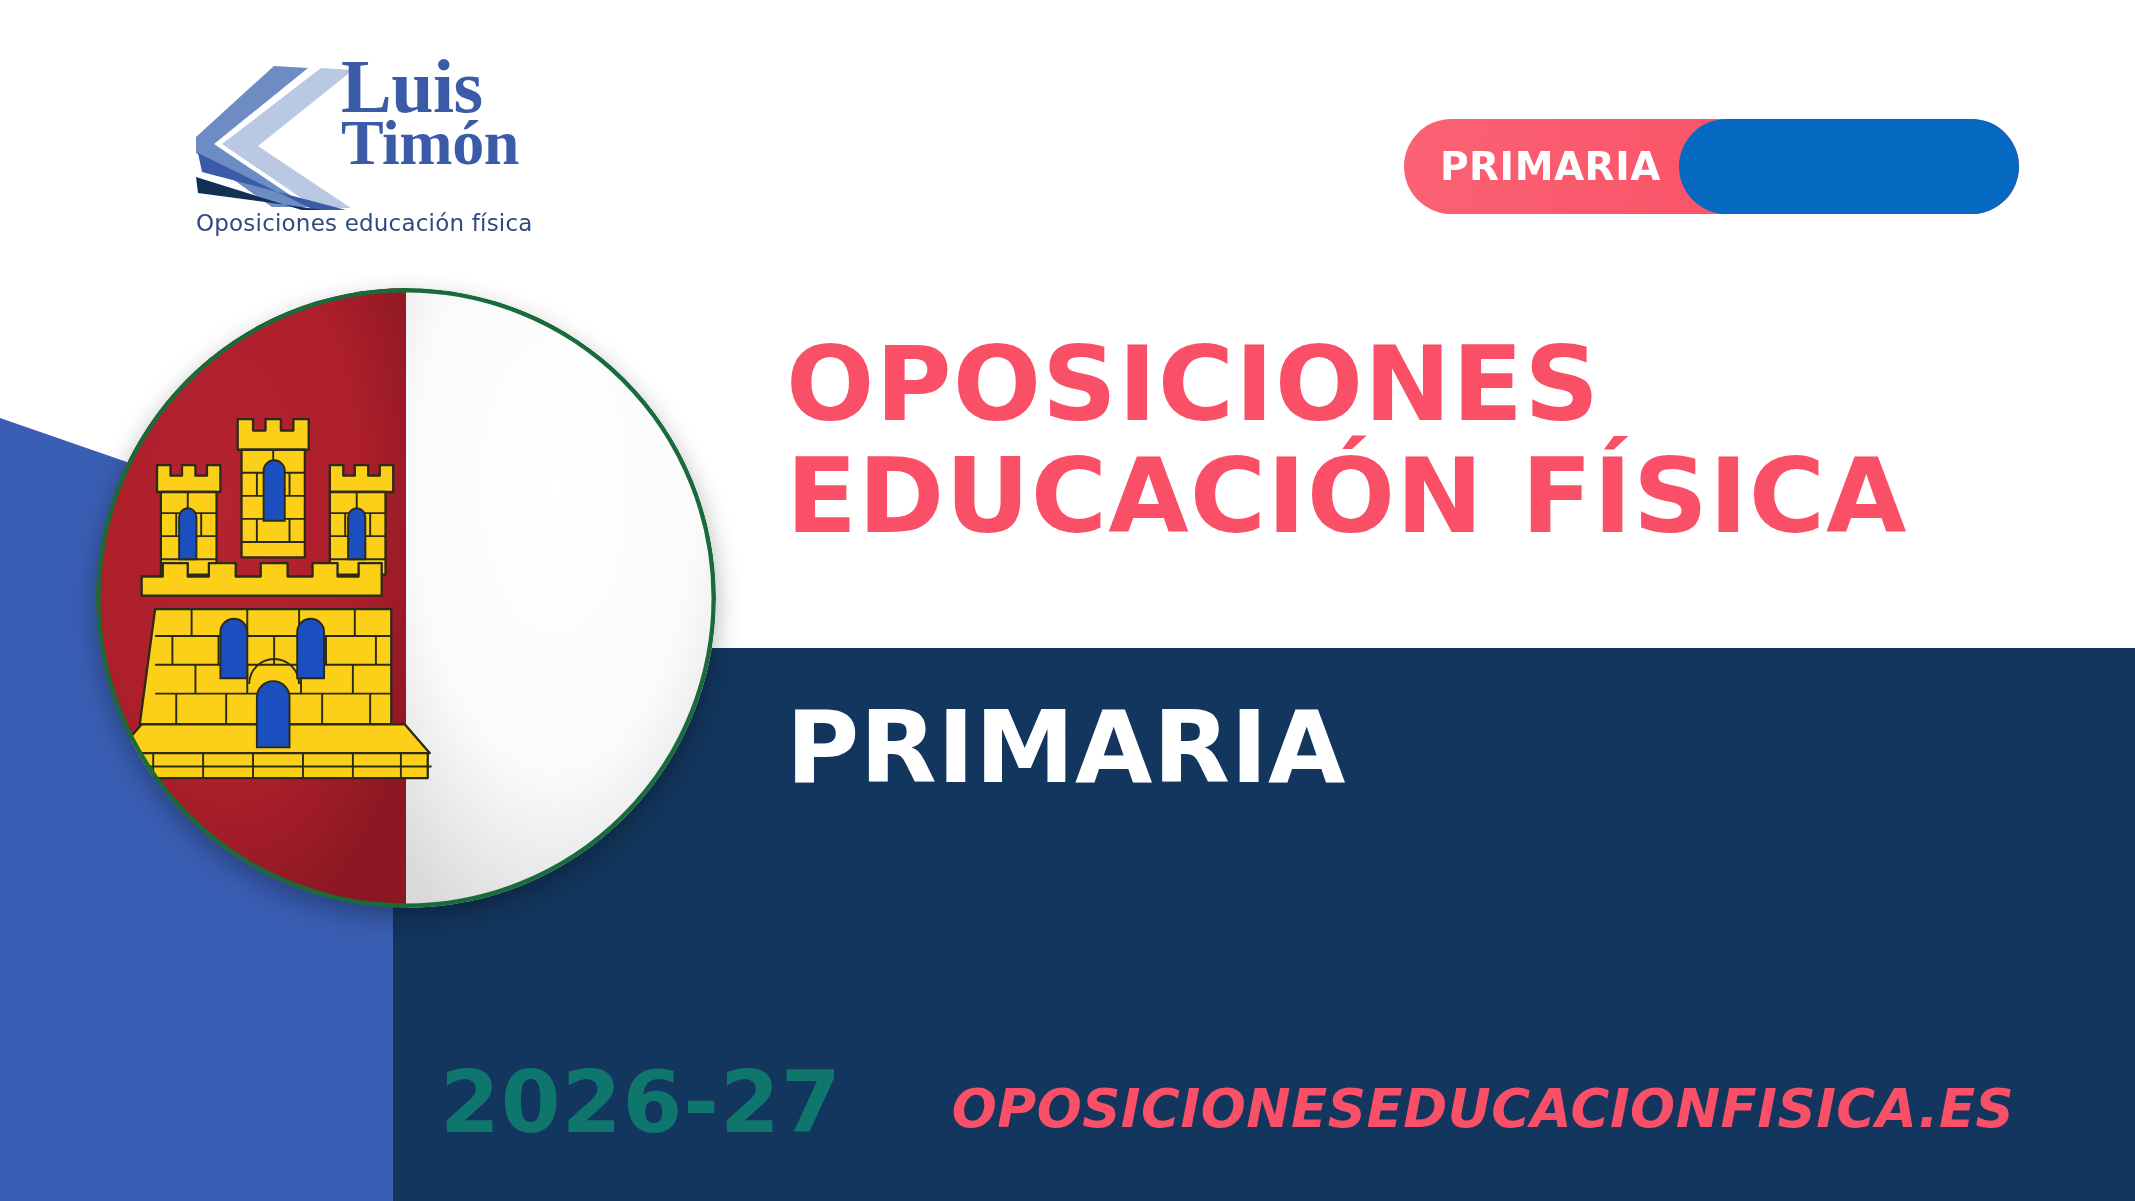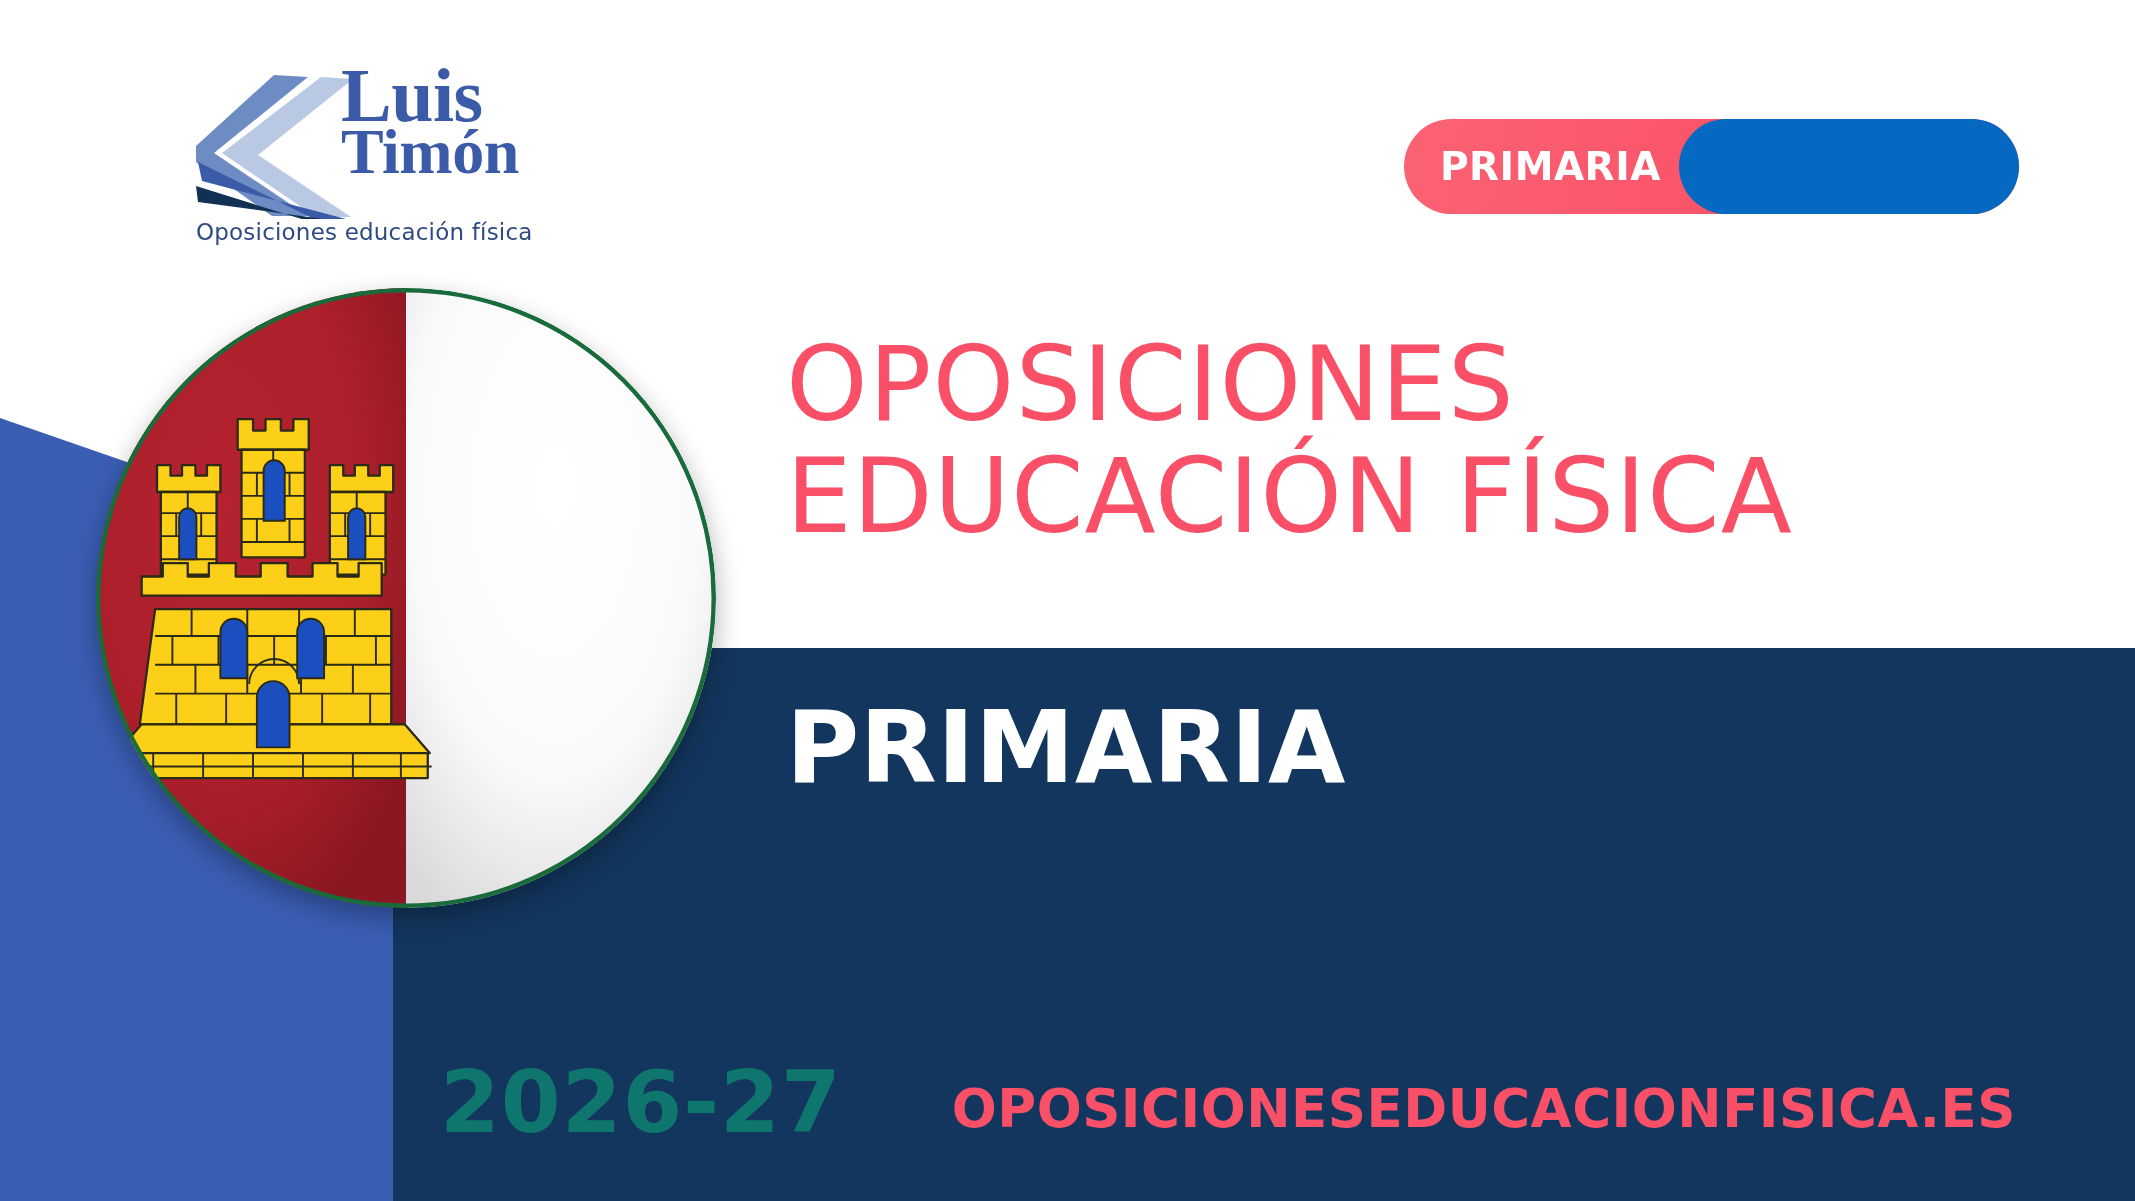--- a/index.html
+++ b/index.html
@@ -38,21 +38,21 @@
     top: 648px;
     width: 1742px;
     height: 553px;
     background: #13365E;
   }
 
   
   .logo-block {
     position: absolute;
     left: 196px;
-    top: 64px;
+    top: 55px;
     width: 400px;
     height: 190px;
   }
   .logo-mark {
     position: absolute;
     left: 0px;
     top: 5px;
     width: 160px;
     height: 150px;
   }
@@ -130,21 +130,21 @@
   .flag-circle svg { display: block; }
 
   
   .heading-pink {
     position: absolute;
     left: 786px;
     top: 328px;
     width: 1320px;
     color: #FA5067;
     font-family: "DejaVu Sans", sans-serif;
-    font-weight: 400;
+    font-weight: 700;
     font-size: 104px;
     line-height: 1.08;
     letter-spacing: 1px;
     transform: scaleX(1.0);
     transform-origin: left top;
   }
   .heading-pink .hl { display: block; white-space: nowrap; }
 
   .heading-white {
     position: absolute;
@@ -180,20 +180,21 @@
   }
   .footer-site {
     color: #FA5067;
     font-family: "DejaVu Sans", sans-serif;
     font-weight: 700;
     font-size: 53px;
     letter-spacing: 0.5px;
     line-height: 1;
     margin-left: 110px;
     margin-top: 12px;
+    font-style: italic;
   }
 </style>
 </head>
 <body>
 
 <div id="poster">
 
   <div class="bg-layer">
     <svg class="shape-blue-diagonal" viewBox="0 0 2135 1201" preserveAspectRatio="none">
       <polygon points="0,418 640,640 640,1201 0,1201" fill="#3A5EB4"></polygon>

